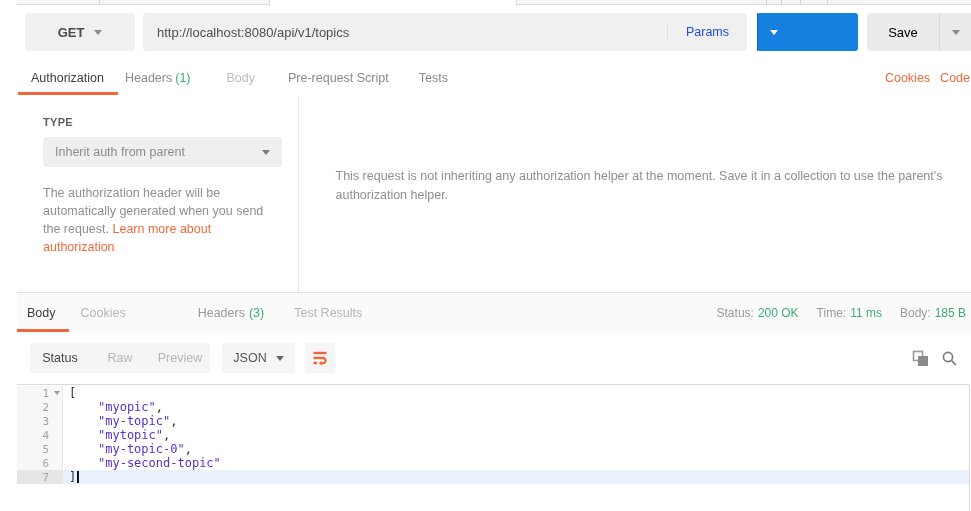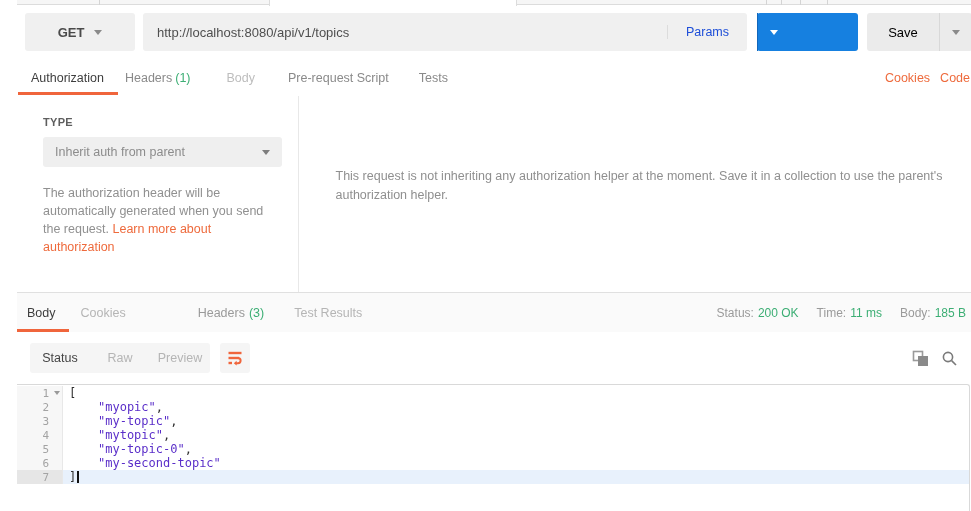--- a/index.html
+++ b/index.html
@@ -171,20 +171,24 @@
         <span class="stat"><span>Body:</span><span class="sv">185 B</span></span>
       </div>
     </div>
 
     <div class="resp-toolbar">
       <div class="seg">
         <div class="seg-btn active">Status</div>
         <div class="seg-btn">Raw</div>
         <div class="seg-btn">Preview</div>
       </div>
+      <div class="json-dd">
+        <span>JSON</span>
+        <span class="chev" style="color:#666"></span>
+      </div>
       <div class="wrap-btn">
         <svg width="16" height="16" viewBox="0 0 16 16">
           <line x1="1.5" y1="3" x2="14.5" y2="3" stroke="#f0653c" stroke-width="2.4"></line>
           <line x1="1.5" y1="8" x2="12" y2="8" stroke="#f0653c" stroke-width="2.4"></line>
           <path d="M11,8 a2.6,2.6 0 0 1 0,5.2 L8.6,13.2" fill="none" stroke="#f0653c" stroke-width="2"></path>
           <path d="M9.6,10.8 L6.8,13.2 L9.6,15.4 Z" fill="#f0653c"></path>
           <line x1="1.5" y1="13" x2="5" y2="13" stroke="#f0653c" stroke-width="2.4"></line>
         </svg>
       </div>
       <div class="tool-icons">

